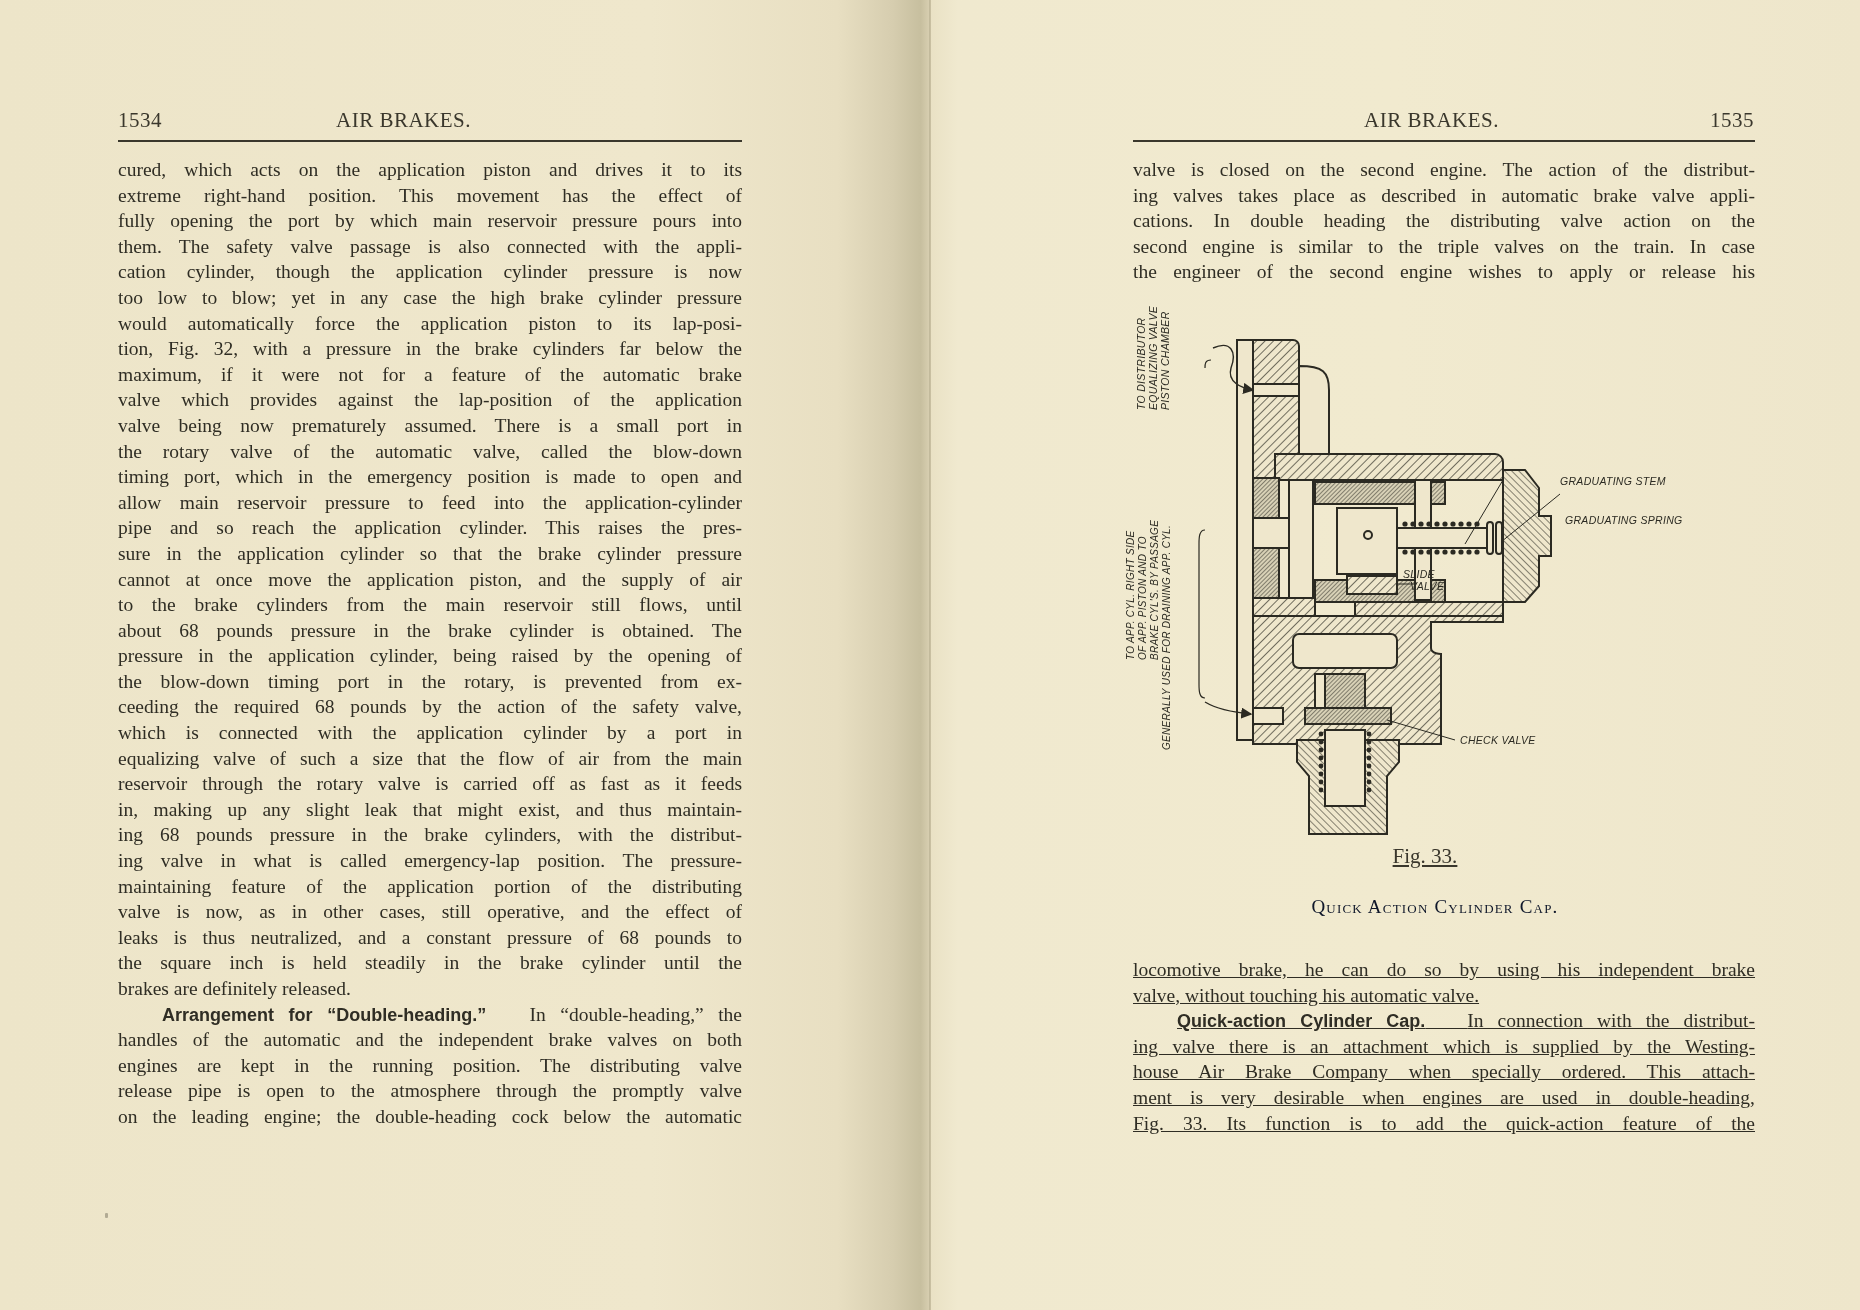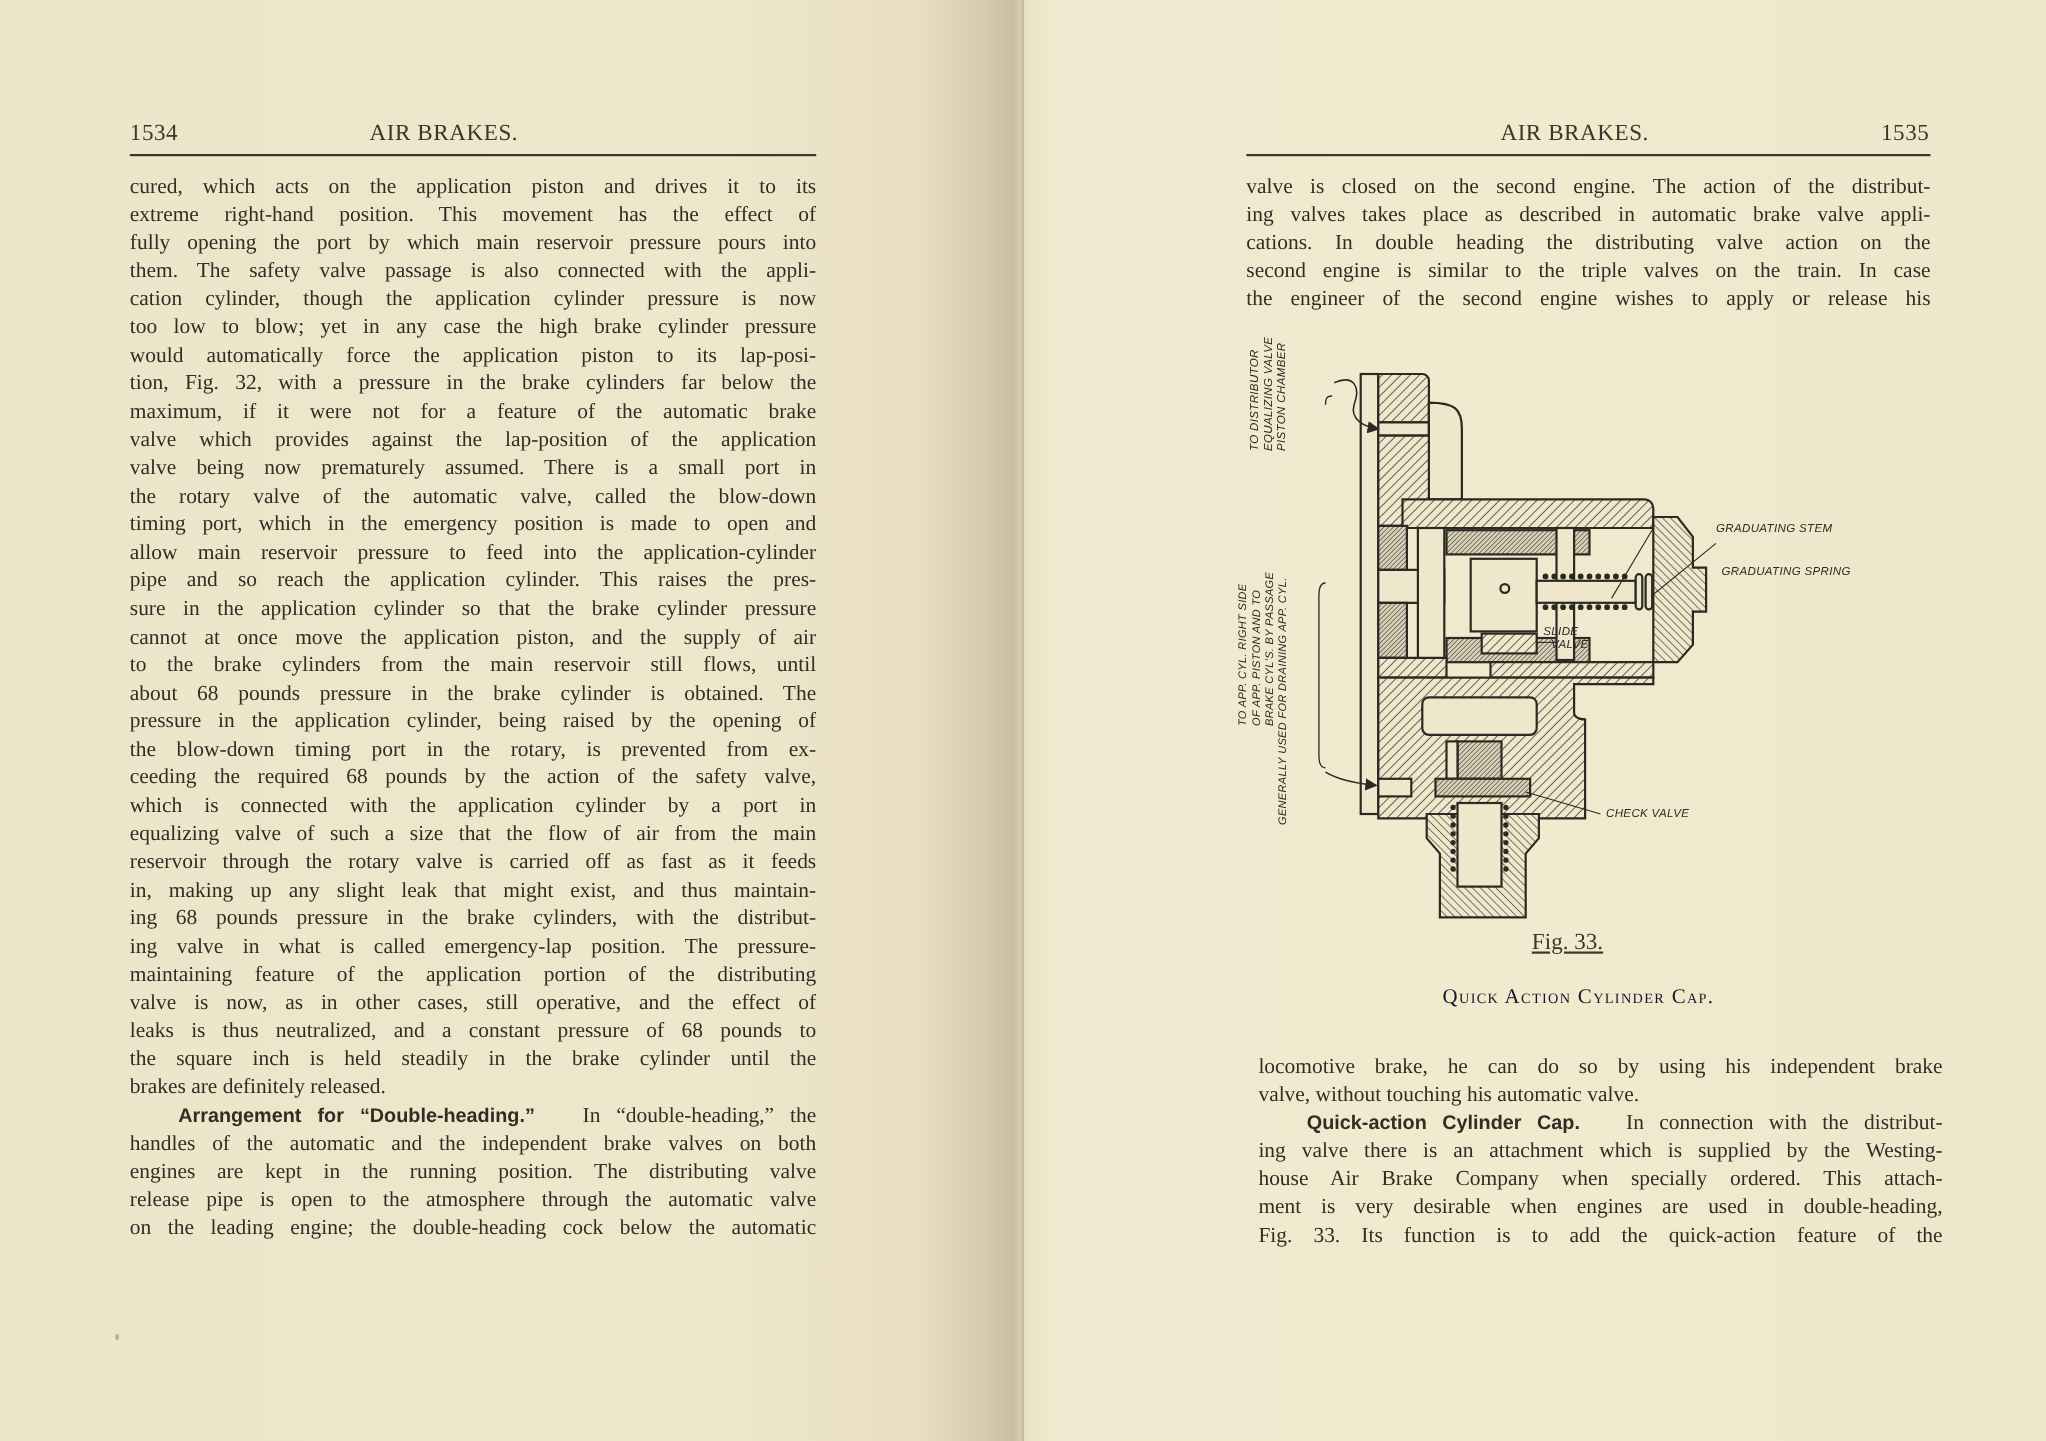--- a/index.html
+++ b/index.html
@@ -72,40 +72,40 @@
       <span class="line">ing 68 pounds pressure in the brake cylinders, with the distribut-</span>
       <span class="line">ing valve in what is called emergency-lap position.  The pressure-</span>
       <span class="line">maintaining feature of the application portion of the distributing</span>
       <span class="line">valve is now, as in other cases, still operative, and the effect of</span>
       <span class="line">leaks is thus neutralized, and a constant pressure of 68 pounds to</span>
       <span class="line">the square inch is held steadily in the brake cylinder until the</span>
       <span class="line last">brakes are definitely released.</span>
       <span class="line indent"><span class="bold-run">Arrangement for “Double-heading.”</span>&nbsp;&nbsp; <span>In “double-heading,” the</span></span>
       <span class="line">handles of the automatic and the independent brake valves on both</span>
       <span class="line">engines are kept in the running position.  The distributing valve</span>
-      <span class="line">release pipe is open to the atmosphere through the automatic valve</span>
+      <span class="line">release pipe is open to the atmosphere through the promptly valve</span>
       <span class="line">on the leading engine; the double-heading cock below the automatic</span>
     </div>
     <div class="speck" style="left:105px; top:1213px;"></div>
   </div>
 
   <div class="page page-right">
     <div class="running-head" style="left:434px;">AIR BRAKES.</div>
     <div class="running-head" style="left:780px;">1535</div>
     <div class="rule" style="left:203px; width:622px;"></div>
 
     <div class="text-block" style="left:203px; top:157px; width:622px;">
       <span class="line">valve is closed on the second engine.  The action of the distribut-</span>
       <span class="line">ing valves takes place as described in automatic brake valve appli-</span>
       <span class="line">cations.  In double heading the distributing valve action on the</span>
       <span class="line">second engine is similar to the triple valves on the train.  In case</span>
       <span class="line">the engineer of the second engine wishes to apply or release his</span>
     </div>
 
-    <div class="text-block" style="left:214px; top:957px; width:622px;">
+    <div class="text-block" style="left:203px; top:957px; width:622px;text-decoration:underline;">
       <span class="line">locomotive brake, he can do so by using his independent brake</span>
       <span class="line last">valve, without touching his automatic valve.</span>
       <span class="line indent"><span class="bold-run">Quick-action Cylinder Cap.</span>&nbsp;&nbsp; <span>In connection with the distribut-</span></span>
       <span class="line">ing valve there is an attachment which is supplied by the Westing-</span>
       <span class="line">house Air Brake Company when specially ordered.  This attach-</span>
       <span class="line">ment is very desirable when engines are used in double-heading,</span>
       <span class="line">Fig. 33.  Its function is to add the quick-action feature of the</span>
     </div>
   </div>
 

